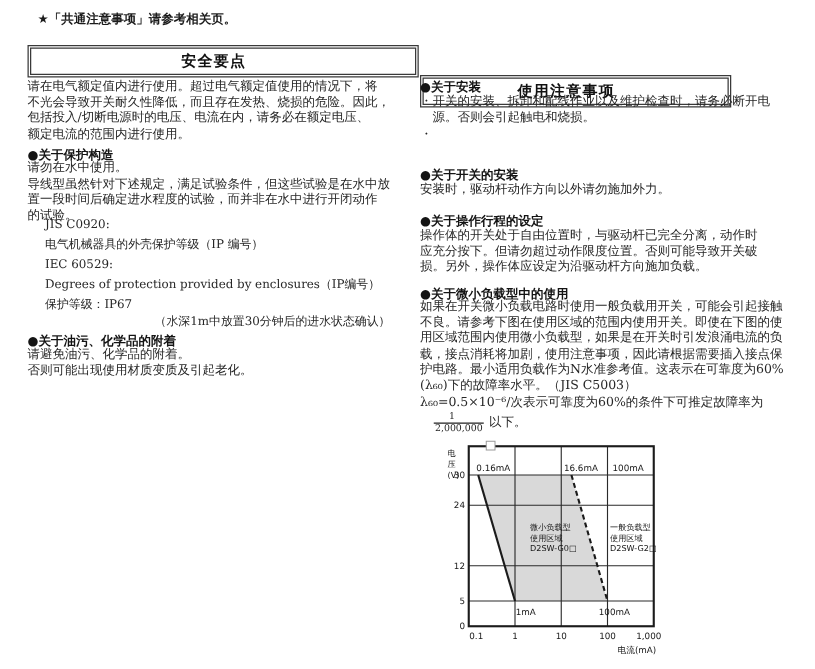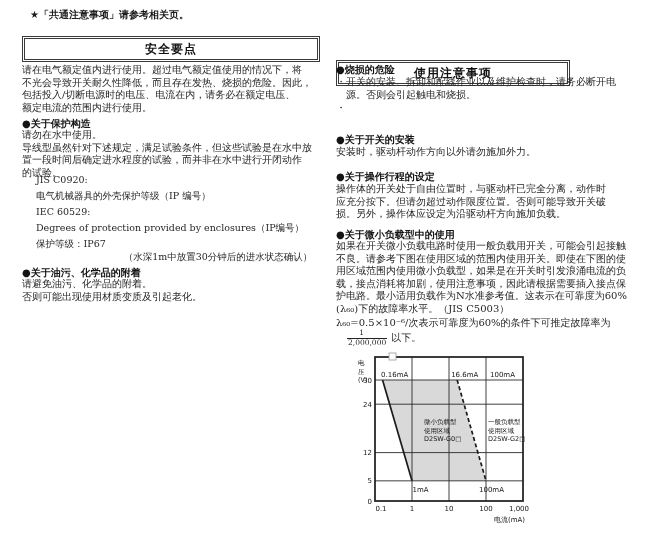--- a/index.html
+++ b/index.html
@@ -10,21 +10,21 @@
   }
   .abs{position:absolute;}
   .note{
     left:30px;top:8px;font-weight:bold;font-size:10px;
     font-family:"DejaVu Sans","Liberation Sans",sans-serif;color:#1c1c1c;
   }
   .titlebox{
     border:3px double #3a3a3a;background:#fff;text-align:center;
     font-family:"DejaVu Sans","Liberation Sans",sans-serif;
     font-weight:bold;font-size:12px;color:#111;
-    padding:2px 0 1px 0;letter-spacing:1px;
+    padding:2px 15px 1px 0;letter-spacing:1px;
   }
   .heading{
     font-family:"DejaVu Sans","Liberation Sans",sans-serif;
     font-weight:bold;font-size:10px;color:#141414;white-space:pre-line;
   }
   .para{font-size:10px;line-height:12.5px;white-space:pre-line;}
   .standards{font-size:9.5px;line-height:16px;white-space:pre-line;padding-left:14px;}
   .standards-note{font-size:9.5px;padding-left:48px;white-space:pre-line;}
   .bullet{display:flex;font-size:10px;line-height:12.5px;}
   .bullet .marker{flex:0 0 10px;}
@@ -68,21 +68,21 @@
 
 <div class="abs heading" style="left:22px;top:266px;">●关于油污、化学品的附着</div>
 
 <div class="abs para" style="left:22px;top:278px;width:302px;">请避免油污、化学品的附着。
 否则可能出现使用材质变质及引起老化。</div>
 
 <div class="abs titlebox" style="left:336px;top:36px;width:228px;margin-top:24px;">
   <span>使用注意事项</span>
 </div>
 
-<div class="abs heading" style="left:336px;top:63px;">●烧损的危险</div>
+<div class="abs heading" style="left:336px;top:63px;">●关于安装</div>
 
 <div class="abs bullet" style="left:336px;top:76px;width:312px;">
   <span class="marker">・</span>
   <span class="btext">开关的安装、拆卸和配线作业以及维护检查时，请务必断开电
 源。否则会引起触电和烧损。</span>
 </div>
 <div class="abs bullet" style="left:336px;top:102px;width:312px;">
   <span class="marker">・</span>
 </div>
 

